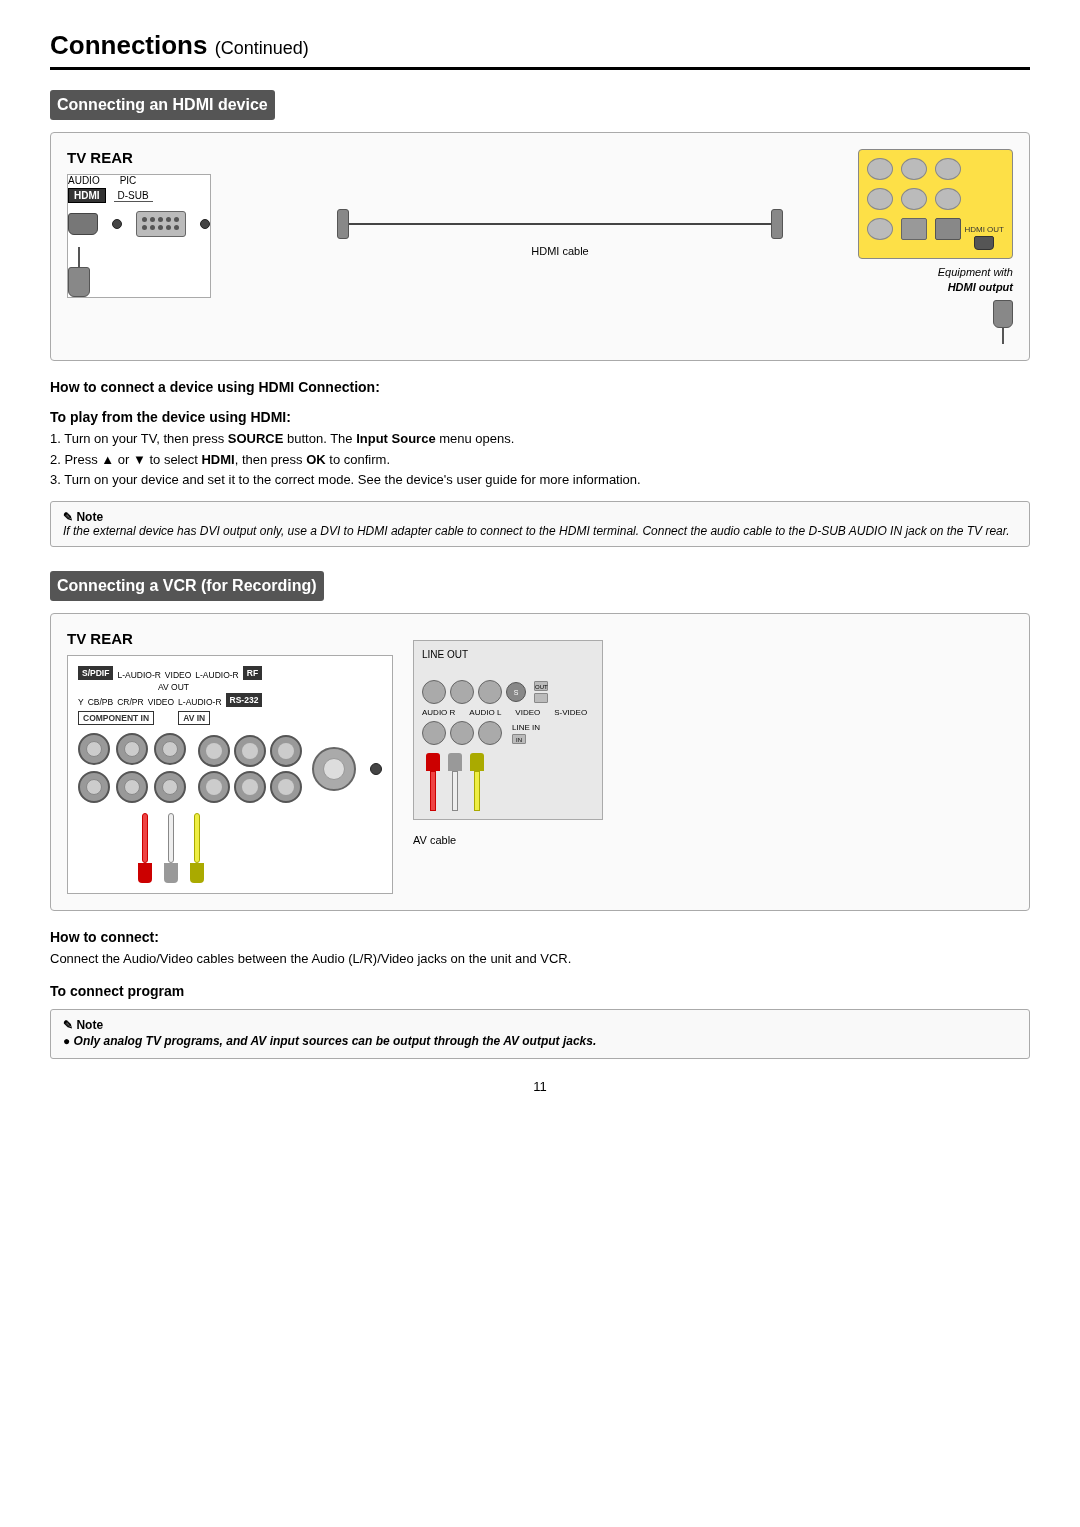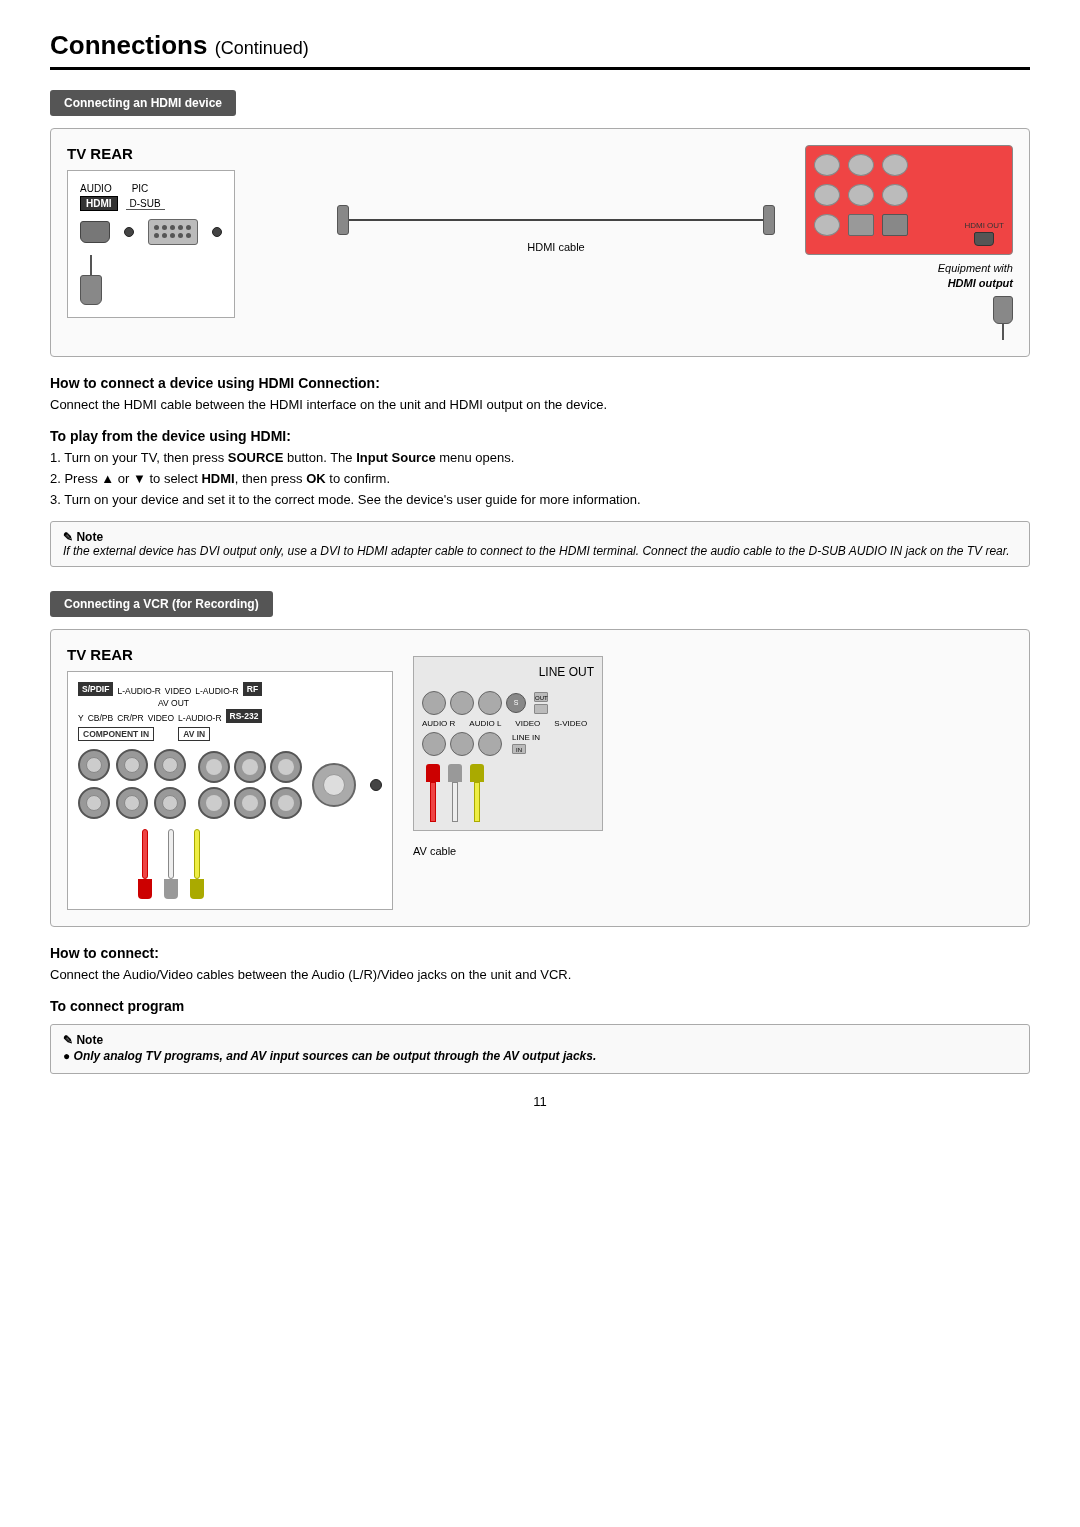--- a/index.html
+++ b/index.html
@@ -21,23 +21,23 @@
     }
     .page-title {
       font-size: 26px;
       font-weight: bold;
     }
 
     
     .section-header {
       background: #555;
       color: #fff;
-      font-size: 12px;
-      font-weight: bold;
-      padding: 6px 14px;
+      font-size: 16px;
+      font-weight: bold;
+      padding: 6px 7px;
       display: inline-block;
       margin-bottom: 12px;
       border-radius: 3px;
     }
 
     
     .diagram-box {
       border: 1.5px solid #aaa;
       border-radius: 4px;
       padding: 16px;
@@ -149,21 +149,21 @@
 
 <div class="section-gap">
   <div class="section-header">Connecting an HDMI device</div>
 
   
   <div class="diagram-box">
     <div style="display:flex; gap:30px; align-items:flex-start;">
 
       <div style="min-width:240px;">
         <div class="tv-rear-label">TV REAR</div>
-        <div style="border:1.5px solid #aaa; padding:12px; background:#fff; display:inline-block;">
+        <div style="border:1.5px solid #aaa; background:#fff; display:inline-block;">
           
           <div style="display:flex; gap:20px; font-size:10px; margin-bottom:2px;">
             <span>AUDIO</span>
             <span>PIC</span>
           </div>
           
           <div style="display:flex; gap:8px; align-items:center; margin-bottom:6px;">
             <span class="label-hdmi-box">HDMI</span>
             <span style="font-size:10px; border-bottom:1px solid #555; padding: 0 4px;">
               <span>D-SUB</span>
@@ -206,21 +206,21 @@
       <div style="display:flex;flex-direction:column;align-items:center;flex:1;padding-top:60px;">
         <div style="display:flex;align-items:center;width:100%;">
           <div style="width:12px;height:30px;background:#888;border-radius:3px;border:1px solid #555;"></div>
           <div style="flex:1;height:2px;background:#444;"></div>
           <div style="width:12px;height:30px;background:#888;border-radius:3px;border:1px solid #555;"></div>
         </div>
         <div style="font-size:11px;margin-top:6px;">HDMI cable</div>
       </div>
 
       <div style="display:flex;flex-direction:column;align-items:flex-end;min-width:200px;">
-        <div style="width:208px;height:110px;border:1.5px solid #888;border-radius:4px;background:#ef4444;padding:8px;position:relative;">
+        <div style="width:155px;height:110px;border:1.5px solid #888;border-radius:4px;background:#fde047;padding:8px;position:relative;">
 
           <div style="display:grid;grid-template-columns:repeat(3,30px);grid-template-rows:repeat(3,26px);gap:4px;">
             <div style="width:26px;height:22px;border-radius:50%;background:#bbb;border:1px solid #888;"></div>
             <div style="width:26px;height:22px;border-radius:50%;background:#bbb;border:1px solid #888;"></div>
             <div style="width:26px;height:22px;border-radius:50%;background:#bbb;border:1px solid #888;"></div>
             <div style="width:26px;height:22px;border-radius:50%;background:#bbb;border:1px solid #888;"></div>
             <div style="width:26px;height:22px;border-radius:50%;background:#bbb;border:1px solid #888;"></div>
             <div style="width:26px;height:22px;border-radius:50%;background:#bbb;border:1px solid #888;"></div>
             <div style="width:26px;height:22px;border-radius:50%;background:#bbb;border:1px solid #888;"></div>
             <div style="width:26px;height:22px;border-radius:50%;background:#999;border:1px solid #666;border-radius:2px;"></div>
@@ -240,21 +240,20 @@
         <div style="display:flex;flex-direction:column;align-items:center;margin-top:4px;">
           <div style="width:20px;height:28px;background:#888;border-radius:3px 3px 6px 6px;border:1.5px solid #555;"></div>
           <div style="width:2px;height:16px;background:#555;"></div>
         </div>
       </div>
     </div>
   </div>
 
   
   <div class="subsection-title">How to connect a device using HDMI Connection:</div>
-  <p class="body-text">Connect the HDMI cable between the HDMI interface on the unit and HDMI output on the device.</p>
 
   <div class="subsection-title">To play from the device using HDMI:</div>
   <ol class="steps-list">
     <li>1. Turn on your TV,  then press <strong>SOURCE</strong> button. The <strong>Input Source</strong> menu opens.</li>
     <li>2. Press ▲ or ▼ to select <strong>HDMI</strong>, then press <strong>OK</strong> to confirm.</li>
     <li>3. Turn on your device and set it to the correct mode. See the device's user guide for more information.</li>
   </ol>
 
   <div class="note-box">
     <span class="note-label">✎ Note</span><br>
@@ -369,21 +368,21 @@
           </div>
         </div>
       </div>
 
       <div style="flex:1;display:flex;flex-direction:column;gap:10px;">
 
 
         <div style="margin-top:10px;">
           <div style="border:1.5px solid #aaa;background:#e8e8e8;padding:8px;display:inline-block;min-width:190px;">
             
-            <div style="font-size:12px;text-align:right;margin-bottom:12px;">
+            <div style="font-size:10px;text-align:left;margin-bottom:20px;">
               <span>LINE OUT</span>
             </div>
             <div style="display:flex;gap:4px;align-items:center;margin-bottom:4px;">
               <div style="width:24px;height:24px;border-radius:50%;background:#aaa;border:1.5px solid #666;"></div>
               <div style="width:24px;height:24px;border-radius:50%;background:#aaa;border:1.5px solid #666;"></div>
               <div style="width:24px;height:24px;border-radius:50%;background:#aaa;border:1.5px solid #666;"></div>
               <div style="width:20px;height:20px;border-radius:50%;background:#888;border:1px solid #555;font-size:7px;display:flex;align-items:center;justify-content:center;color:#fff;">S</div>
               <div style="display:flex;flex-direction:column;gap:2px;margin-left:4px;">
                 <div style="width:14px;height:10px;background:#bbb;border:1px solid #888;border-radius:1px;font-size:6px;text-align:center;line-height:10px;">OUT</div>
                 <div style="width:14px;height:10px;background:#bbb;border:1px solid #888;border-radius:1px;"></div>

